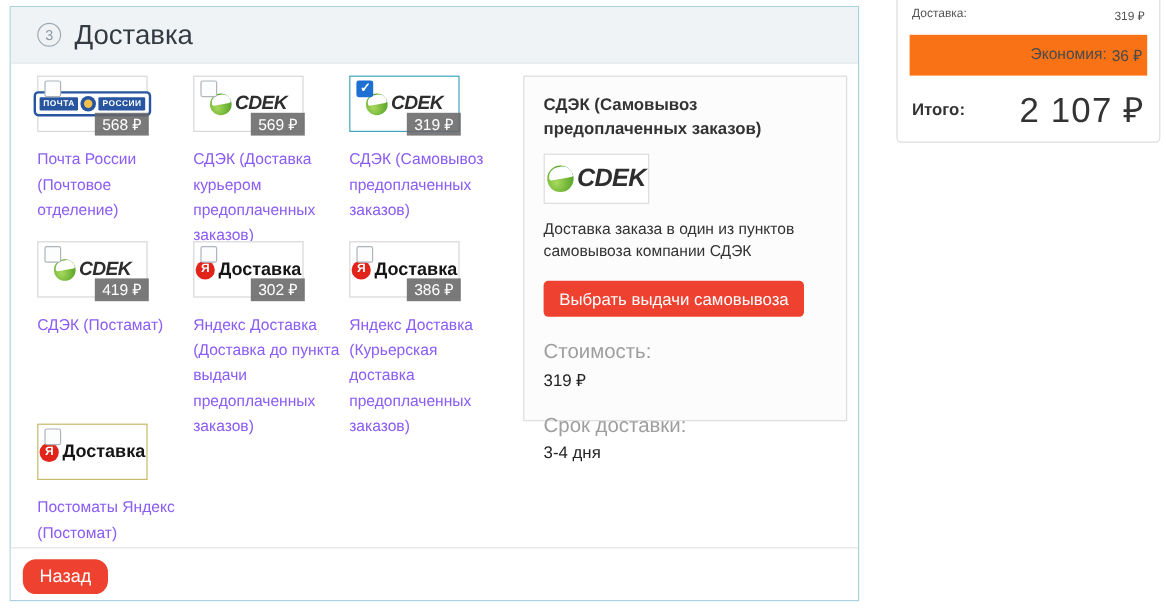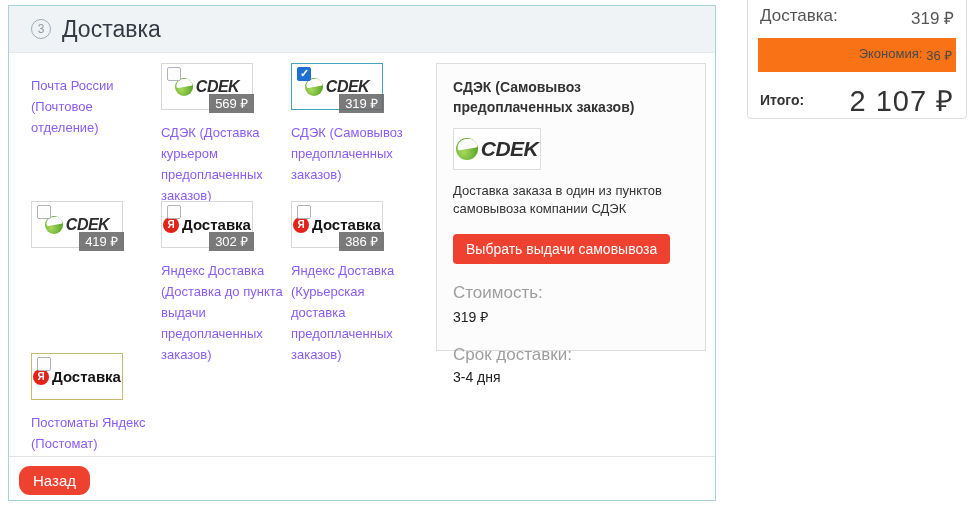--- a/index.html
+++ b/index.html
@@ -70,41 +70,50 @@
   .meta-value { color:#222; font-size:14px; margin-top:4px; }
 
   
   .panel-footer { position:absolute; left:0; right:0; bottom:0; height:44px; border-top:1px solid #e4e4e4; background:#fff; }
   .btn-back { position:absolute; left:10px; top:9px; padding:6px 14px; font-size:15px;border-radius:11px; }
   .btn-next { position:absolute; right:16px; top:9px; padding:6px 14px; font-size:15px; }
 
   
   .summary-panel { position:absolute; left:747px; top:-8px; width:220px; height:127px; background:#fff;
                    border:1px solid #ddd; border-radius:4px; padding-top:13px; }
-  .summary-row { display:flex; justify-content:space-between; padding:0 12px; font-size:17px; color:#555; }
+  .summary-row { display:flex; justify-content:space-between; padding:0 12px; font-size:10px; color:#555; }
   .savings-row { display:flex; justify-content:flex-end; margin:9px 10px 0; background:#f97316;
                  padding:8px 2px; font-size:13px; color:#4a4a4a; }
   .savings-row span { padding:0 2px; }
   .total-row { display:flex; justify-content:space-between; align-items:center; padding:8px 12px 0; }
   .total-label { font-weight:bold; font-size:14px; color:#333; }
   .total-value { font-size:29px; color:#333; letter-spacing:1px; }
 </style>
 </head>
 <body>
 
 <div class="page">
 
   <div class="main-panel">
 
     <div class="panel-header">
       <span class="step-circle">3</span>
       <span class="panel-title">Доставка</span>
     </div>
 
     <div class="option-cell" style="left:22px; top:57px;">
+      <div class="tile">
+        <span class="checkbox"></span>
+        <span class="pochta-logo">
+          <b class="pochta-seg">ПОЧТА</b>
+          <i class="pochta-emblem"></i>
+          <b class="pochta-seg">РОССИИ</b>
+        </span>
+        <span class="price-badge">568 ₽</span>
+      </div>
       <div class="caption">Почта России (Почтовое отделение)</div>
     </div>
 
     <div class="option-cell" style="left:152px; top:57px;">
       <div class="tile">
         <span class="checkbox"></span>
         <span class="cdek-logo">
           <i class="cdek-ball"></i>
           <b class="cdek-text">CDEK</b>
         </span>
@@ -127,20 +136,21 @@
 
     <div class="option-cell" style="left:22px; top:195px;">
       <div class="tile">
         <span class="checkbox"></span>
         <span class="cdek-logo">
           <i class="cdek-ball"></i>
           <b class="cdek-text">CDEK</b>
         </span>
         <span class="price-badge">419 ₽</span>
       </div>
+      <div class="caption">СДЭК (Постамат)</div>
     </div>
 
     <div class="option-cell" style="left:152px; top:195px;">
       <div class="tile">
         <span class="checkbox"></span>
         <span class="ya-logo">
           <i class="ya-ball">Я</i>
           <b class="ya-text">Доставка</b>
         </span>
         <span class="price-badge">302 ₽</span>

